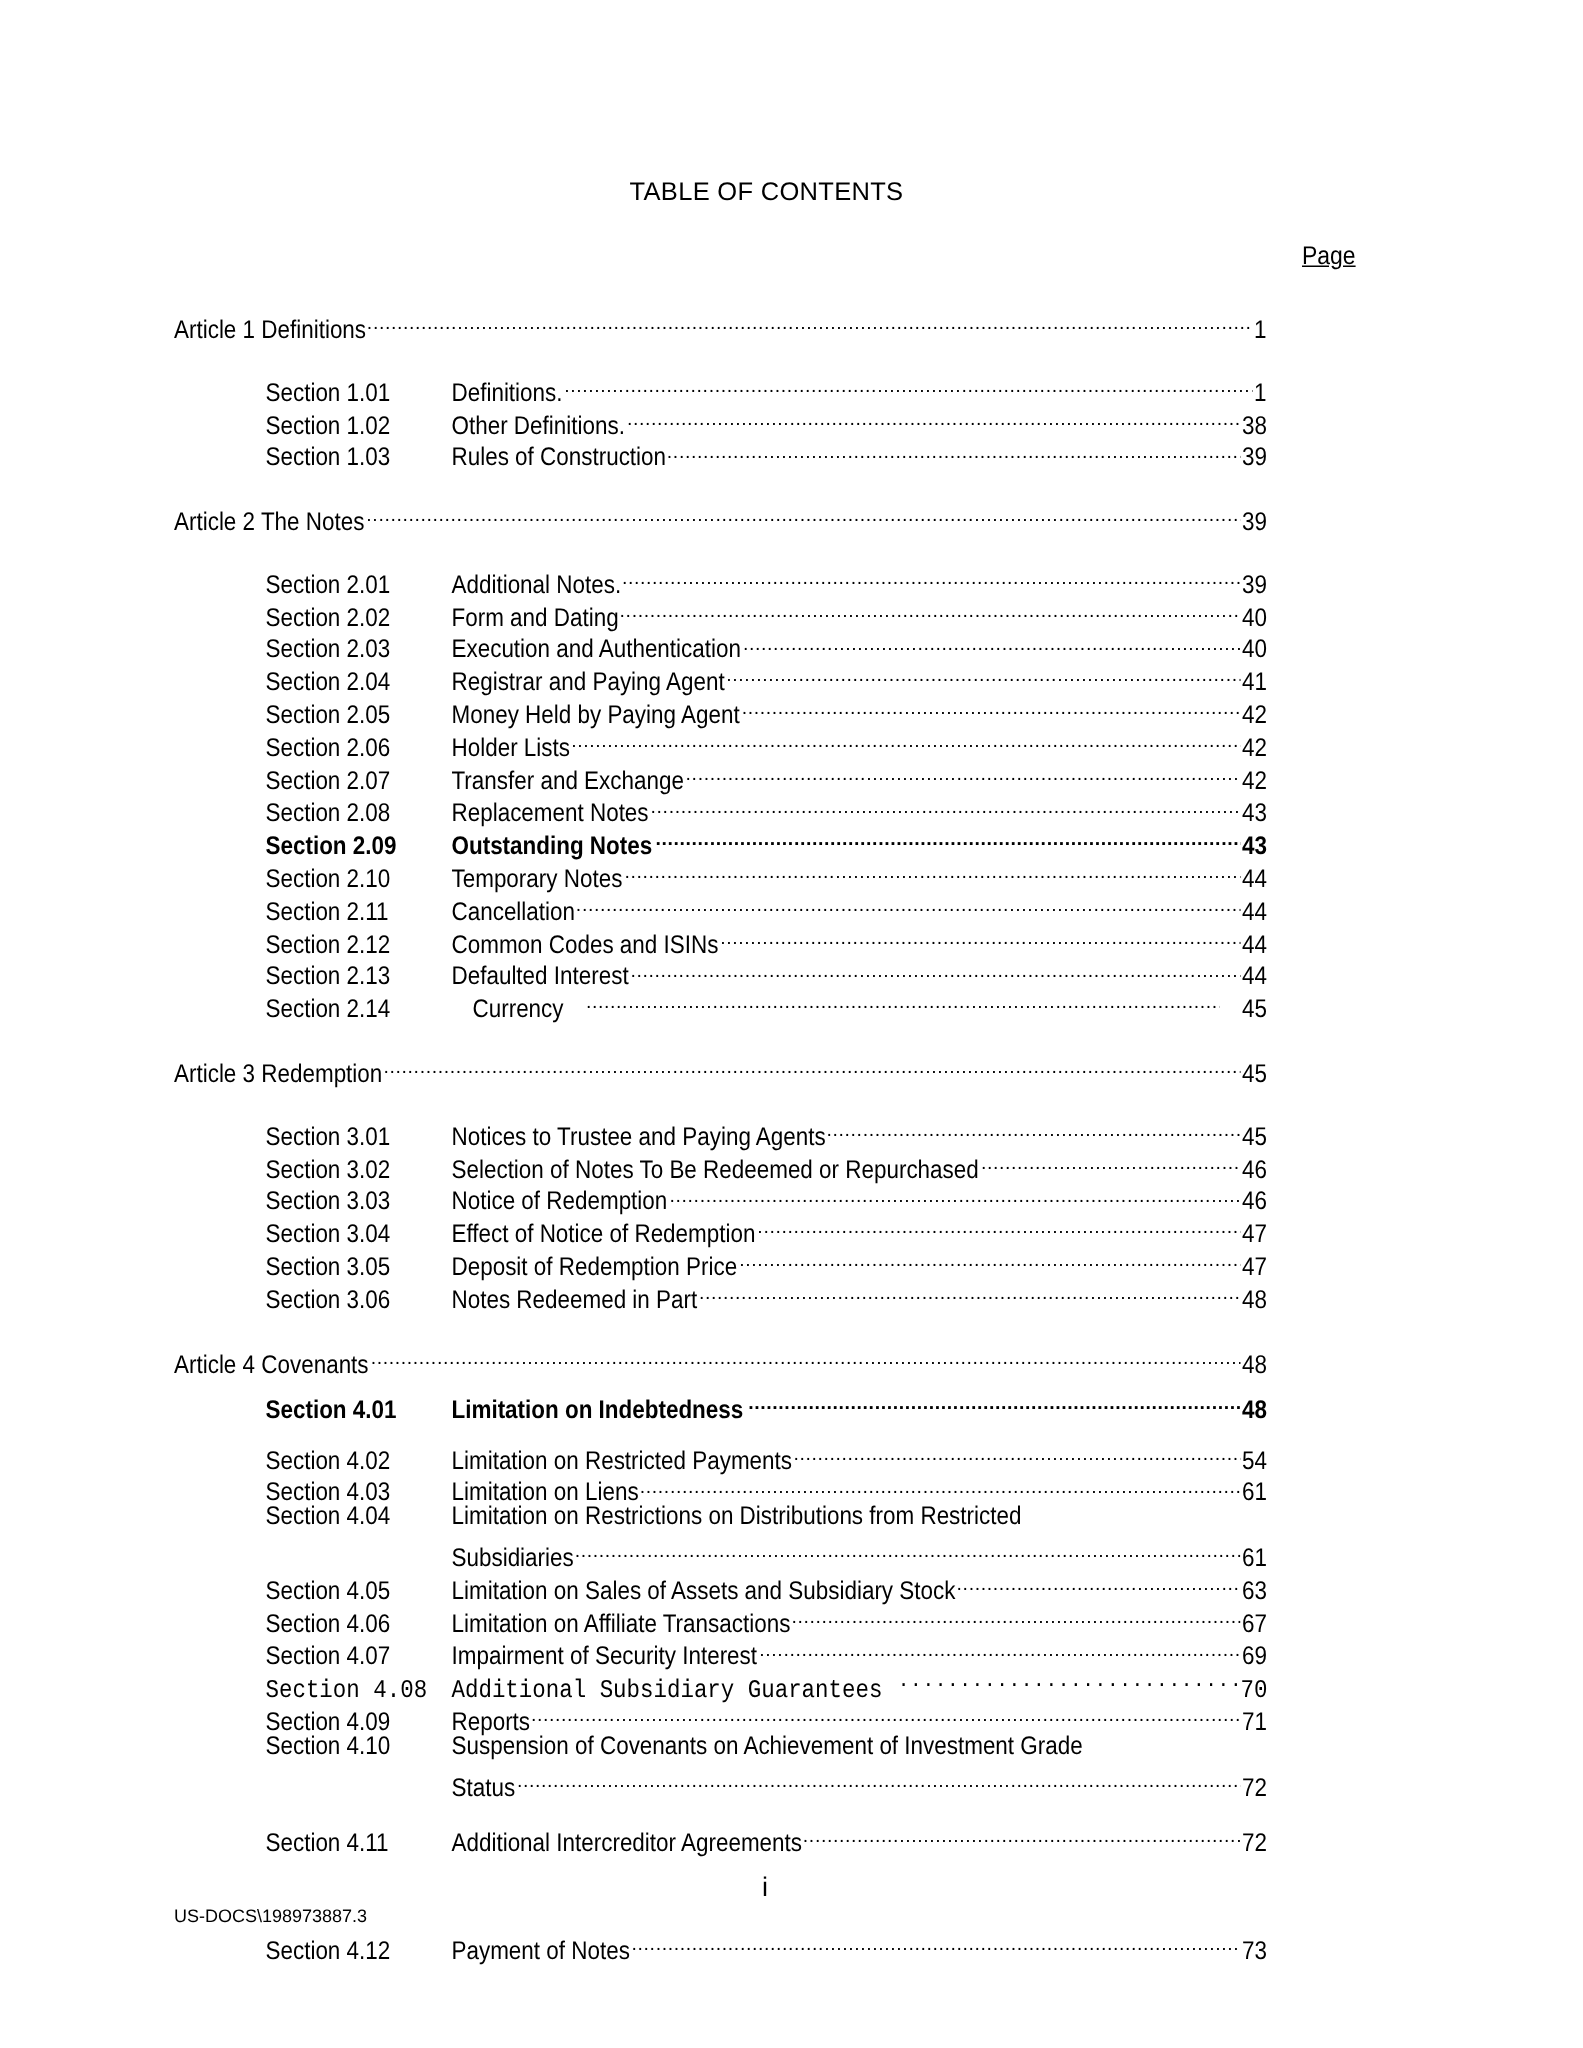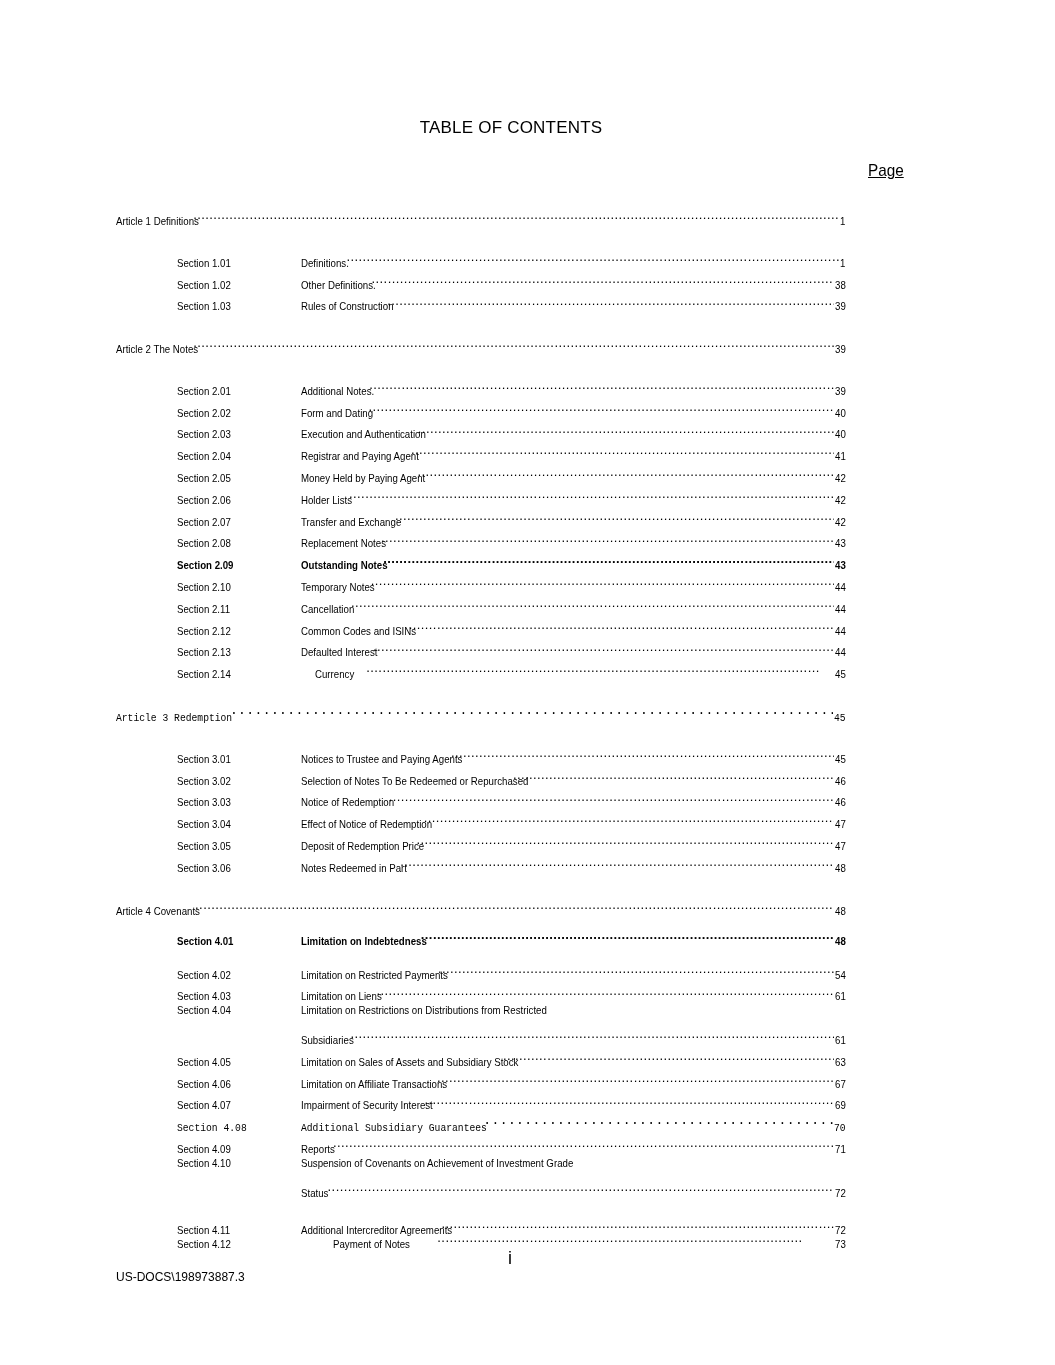--- a/index.html
+++ b/index.html
@@ -11,21 +11,21 @@
     position: absolute; top: 118px; left: 0; width: 1022px; text-align: center;
     font-size: 17px; letter-spacing: 0.2px;
   }
   .page-hdr {
     position: absolute; top: 161px; left: 868px; font-size: 17px;
     text-decoration: underline; transform: scaleX(0.9); transform-origin: left;
   }
   .toc { position: absolute; left: 0; top: 0; width: 1055px; }
   .row {
     position: absolute; display: flex; align-items: baseline;
-    font-size: 11px; line-height: 21.8px; height: 21.8px; white-space: nowrap;
+    font-size: 17px; line-height: 21.8px; height: 21.8px; white-space: nowrap;
   }
   .row .txt { transform-origin: left; }
   .article { left: 116px; width: 729px; }
   .section { left: 177px; width: 668px; }
   .sec-num { width: 124px; flex: 0 0 124px; }
   .leader {
     flex: 1 1 auto; overflow: hidden; margin: 0 1px; position: relative; height: 21.8px;
   }
   .leader::after {
     content: "........................................................................................................................................................................................................................................................................................................";
@@ -149,21 +149,21 @@
         <span class="cond" style="margin-right: -15.9012px;">Defaulted Interest</span>
         <span class="leader"></span>
         <span class="pg cond" style="margin-right: -2.34875px;">44</span>
       </div>
       <div class="row section" style="top: 656.4px; gap: 14px;">
         <span class="sec-num"><span class="cond" style="margin-right: -11.8262px;">Section 2.14</span></span>
         <span class="cond" style="margin-right: -8.3075px;">Currency</span>
         <span class="leader"></span>
         <span class="pg cond" style="margin-right: -2.34875px;">45</span>
       </div>
-      <div class="row article" style="top: 699px; font-family: Liberation Mono, monospace;">
+      <div class="row article" style="top: 699px;">
         <span class="txt cond" style="margin-right: -19.125px;">Article 3 Redemption</span>
         <span class="leader"></span>
         <span class="pg cond" style="margin-right: -2.34875px;">45</span>
       </div>
       <div class="row section" style="top: 741px;">
         <span class="sec-num"><span class="cond" style="margin-right: -11.8262px;">Section 3.01</span></span>
         <span class="cond" style="margin-right: -34.5062px;">Notices to Trustee and Paying Agents</span>
         <span class="leader"></span>
         <span class="pg cond" style="margin-right: -2.34875px;">45</span>
       </div>
@@ -269,21 +269,21 @@
         <span class="cond" style="margin-right: -5.58124px;">Status</span>
         <span class="leader"></span>
         <span class="pg cond" style="margin-right: -2.34875px;">72</span>
       </div>
       <div class="row section" style="top: 1212px;">
         <span class="sec-num"><span class="cond" style="margin-right: -10.9262px;">Section 4.11</span></span>
         <span class="cond" style="margin-right: -32.3187px;">Additional Intercreditor Agreements</span>
         <span class="leader"></span>
         <span class="pg cond" style="margin-right: -2.34875px;">72</span>
       </div>
-      <div class="row section" style="top: 1226px; gap: 32px;">
+      <div class="row section" style="top: 1284px;">
         <span class="sec-num"><span class="cond" style="margin-right: -11.8262px;">Section 4.12</span></span>
         <span class="cond" style="margin-right: -16.09px;">Payment of Notes</span>
         <span class="leader"></span>
         <span class="pg cond" style="margin-right: -2.34875px;">73</span>
       </div>
     </div>
 
   <div class="footer-page">i</div>
   <div class="docid">US-DOCS\198973887.3</div>
 </div>

